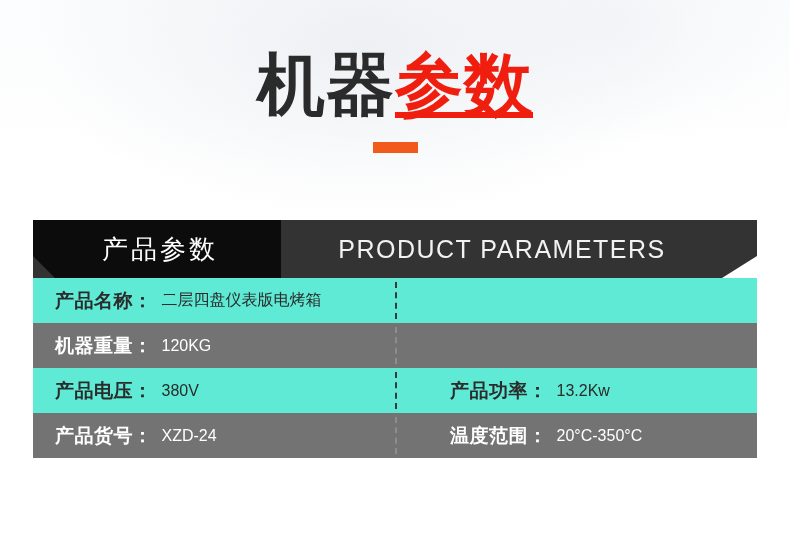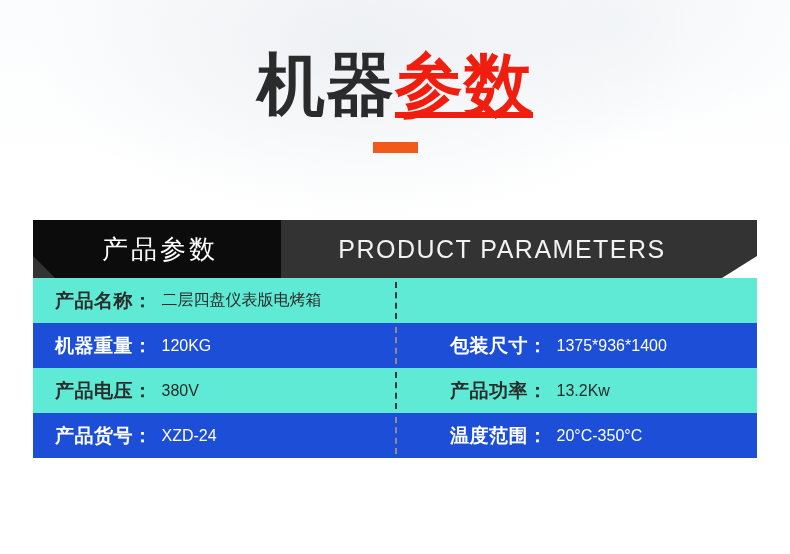--- a/index.html
+++ b/index.html
@@ -119,21 +119,21 @@
   .spec-row {
     display: flex;
     height: 45px;
     position: relative;
   }
   .spec-row.light {
     background: #5eead4;
     color: #2b2b2b;
   }
   .spec-row.dark {
-    background: #1d4ed8;
+    background: #737373;
     color: #ffffff;
   }
   .cell {
     width: 50%;
     display: flex;
     align-items: center;
     box-sizing: border-box;
   }
   .cell.left  { padding-left: 22px; }
   .cell.right { padding-left: 55px; }
@@ -198,24 +198,20 @@
         </div>
         <div class="row-divider"></div>
       </div>
 
       <div class="spec-row dark">
         <div class="cell left">
           <span class="cell-label">机器重量：</span>
           <span class="cell-value">120KG</span>
         </div>
         <div class="row-divider"></div>
-        <div class="cell right">
-          <span class="cell-label">包装尺寸：</span>
-          <span class="cell-value">1375*936*1400</span>
-        </div>
       </div>
 
       <div class="spec-row light">
         <div class="cell left">
           <span class="cell-label">产品电压：</span>
           <span class="cell-value">380V</span>
         </div>
         <div class="row-divider"></div>
         <div class="cell right">
           <span class="cell-label">产品功率：</span>

